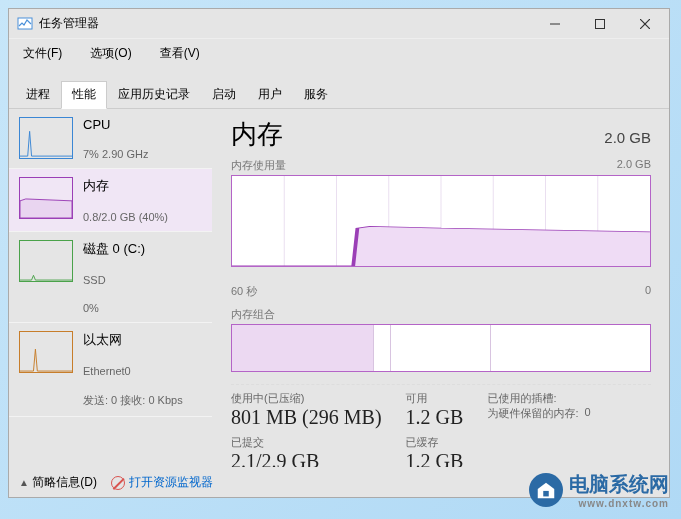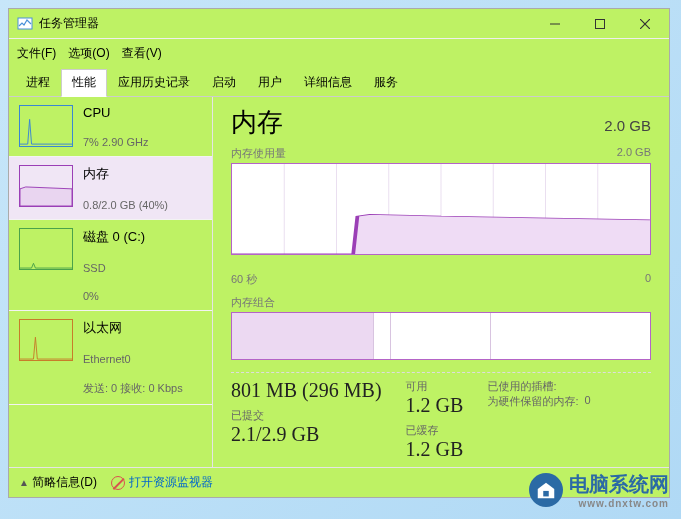--- a/index.html
+++ b/index.html
@@ -12,21 +12,21 @@
     height: 519px;
     overflow: hidden;
     position: relative;
   }
   .window {
     position: absolute;
     left: 8px;
     top: 8px;
     width: 662px;
     height: 490px;
-    background: #bef264;
+    background: #e5e5e5;
     border: 1px solid #aaa;
     display: flex;
     flex-direction: column;
   }
   .titlebar {
     height: 30px;
     display: flex;
     align-items: center;
     padding: 0 2px 0 8px;
     border-bottom: 1px solid #eee;
@@ -37,31 +37,32 @@
   }
   .titlebar .title { flex: 1; font-size: 12px; }
   .winctrl { display: flex; }
   .winbtn {
     width: 45px; height: 28px;
     display: flex; align-items: center; justify-content: center;
     font-size: 13px; color: #333;
   }
   .menubar {
     display: flex;
-    padding: 2px 2px;
-    gap: 0;
+    padding: 2px 8px;
+    gap: 16px;
   }
   .menu-item {
     padding: 4px 6px;
     font-size: 12px;
   }
   .tabstrip {
     display: flex;
     border-bottom: 1px solid #ccc;
     padding: 0 6px;
+    margin-top: 12px;
   }
   .tab {
     padding: 4px 10px 5px;
     font-size: 12px;
     border: 1px solid transparent;
     border-bottom: none;
     position: relative;
     top: 1px;
   }
   .tab.active {
@@ -237,21 +238,20 @@
     <div class="menu-item">选项(O)</div>
     <div class="menu-item">查看(V)</div>
   </div>
 
   <div class="tabstrip">
     <div class="tab">进程</div>
     <div class="tab active">性能</div>
     <div class="tab">应用历史记录</div>
     <div class="tab">启动</div>
     <div class="tab">用户</div>
-    <div class="tab">详细信息</div>
     <div class="tab">服务</div>
   </div>
 
   <div class="body">
 
     <div class="sidebar">
 
       <div class="side-item">
         <div class="thumb" style="border-color:#3a86d4">
           <svg viewBox="0 0 54 42" preserveAspectRatio="none">
@@ -335,20 +335,21 @@
       <div class="compchart">
         <div class="compslice used"></div>
         <div class="compslice mod"></div>
         <div class="compslice standby"></div>
         <div class="compslice" style="flex:1;border:none"></div>
       </div>
 
       <div class="statgrid">
         <div class="statcol">
           <div class="stat">
+            <div class="lbl">使用中(已压缩)</div>
             <div class="val">801 MB (296 MB)</div>
           </div>
           <div class="stat">
             <div class="lbl">已提交</div>
             <div class="val">2.1/2.9 GB</div>
           </div>
         </div>
         <div class="statcol">
           <div class="stat">
             <div class="lbl">可用</div>

